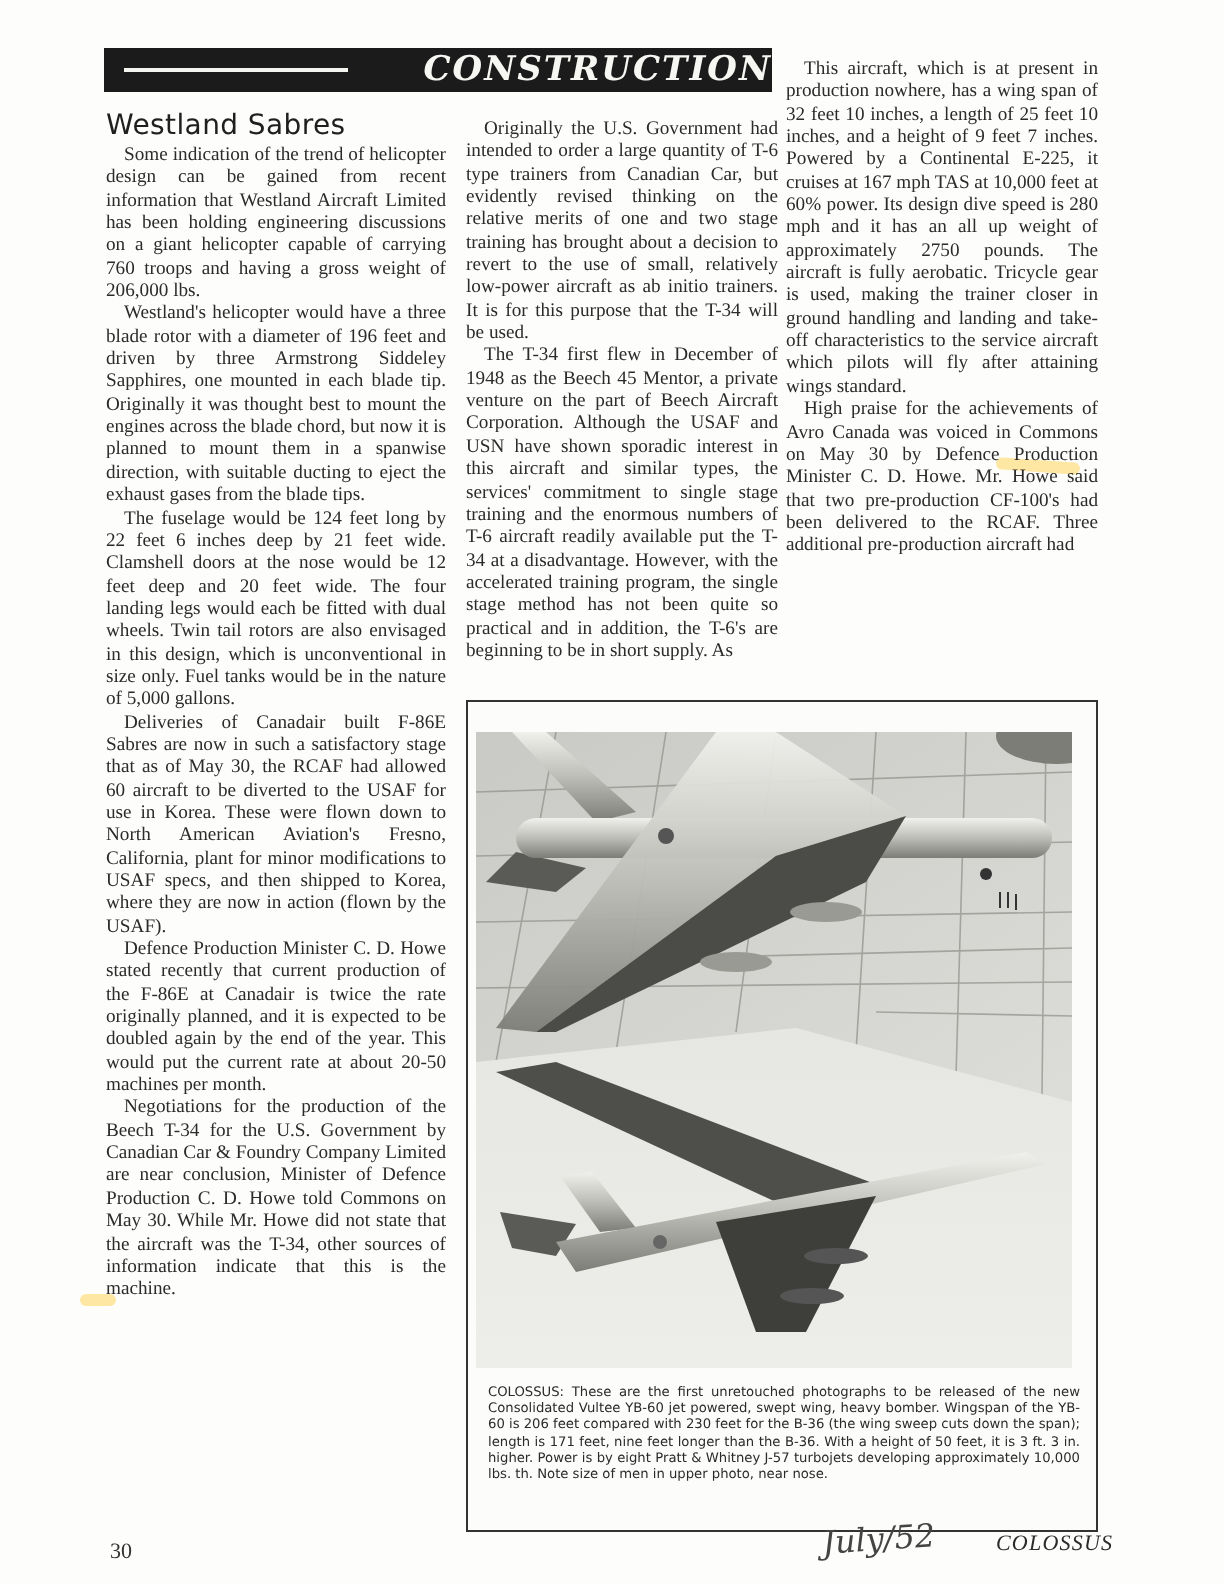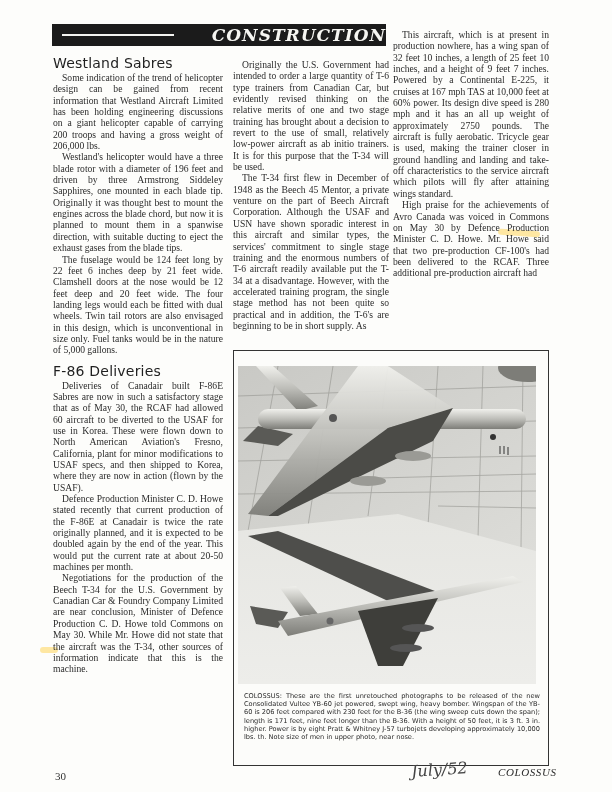--- a/index.html
+++ b/index.html
@@ -72,25 +72,24 @@
 <div class="banner">
   <div class="rule"></div>
   <span class="title">CONSTRUCTION</span>
 </div>
 
 <div class="mark-left"></div>
 <div class="mark-avro"></div>
 
 <div class="col col1">
   <h2>Westland Sabres</h2>
-  <p>Some indication of the trend of heli­copter design can be gained from re­cent information that Westland Aircraft Limited has been holding engineering discussions on a giant helicopter cap­able of carrying 200 troops and having a gross weight of 206,000 lbs.</p>
+  <p>Some indication of the trend of heli­copter design can be gained from re­cent information that Westland Aircraft Limited has been holding engineering discussions on a giant helicopter cap­able of carrying 760 troops and having a gross weight of 206,000 lbs.</p>
   <p>Westland's helicopter would have a three blade rotor with a diameter of 196 feet and driven by three Armstrong Siddeley Sapphires, one mounted in each blade tip. Originally it was thought best to mount the engines across the blade chord, but now it is planned to mount them in a spanwise direction, with suitable ducting to eject the exhaust gases from the blade tips.</p>
   <p>The fuselage would be 124 feet long by 22 feet 6 inches deep by 21 feet wide. Clamshell doors at the nose would be 12 feet deep and 20 feet wide. The four landing legs would each be fitted with dual wheels. Twin tail rotors are also envisaged in this de­sign, which is unconventional in size only. Fuel tanks would be in the nature of 5,000 gallons.</p>
 
-  <h2 class="spaced">F-86 Deliveries</h2>
   <p>Deliveries of Canadair built F-86E Sabres are now in such a satisfactory stage that as of May 30, the RCAF had allowed 60 aircraft to be diverted to the USAF for use in Korea. These were flown down to North American Aviation's Fresno, California, plant for minor modifications to USAF specs, and then shipped to Korea, where they are now in action (flown by the USAF).</p>
   <p>Defence Production Minister C. D. Howe stated recently that current pro­duction of the F-86E at Canadair is twice the rate originally planned, and it is expected to be doubled again by the end of the year. This would put the current rate at about 20-50 ma­chines per month.</p>
 
   <p>Negotiations for the production of the Beech T-34 for the U.S. Govern­ment by Canadian Car &amp; Foundry Company Limited are near conclusion, Minister of Defence Production C. D. Howe told Commons on May 30. While Mr. Howe did not state that the aircraft was the T-34, other sources of information indicate that this is the machine.</p>
 </div>
 
 <div class="col col2">
   <p style="margin-top:30px">Originally the U.S. Government had intended to order a large quantity of T-6 type trainers from Canadian Car, but evidently revised thinking on the relative merits of one and two stage training has brought about a decision to revert to the use of small, relatively low-power aircraft as ab initio trainers. It is for this purpose that the T-34 will be used.</p>
   <p>The T-34 first flew in December of 1948 as the Beech 45 Mentor, a private venture on the part of Beech Aircraft Corporation. Although the USAF and USN have shown sporadic interest in this aircraft and similar types, the services' commitment to single stage training and the enormous numbers of T-6 aircraft readily available put the T-34 at a disadvantage. However, with the accelerated training program, the single stage method has not been quite so practical and in addition, the T-6's are beginning to be in short supply. As</p>
 </div>

